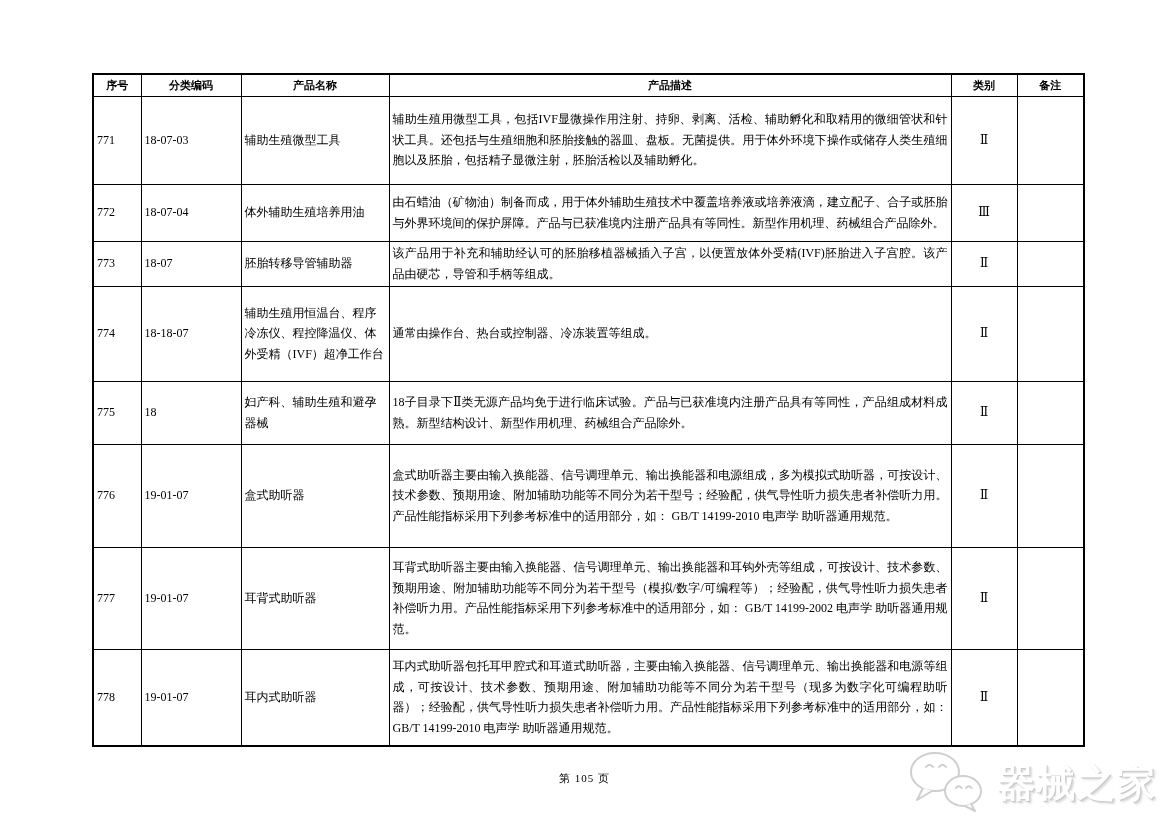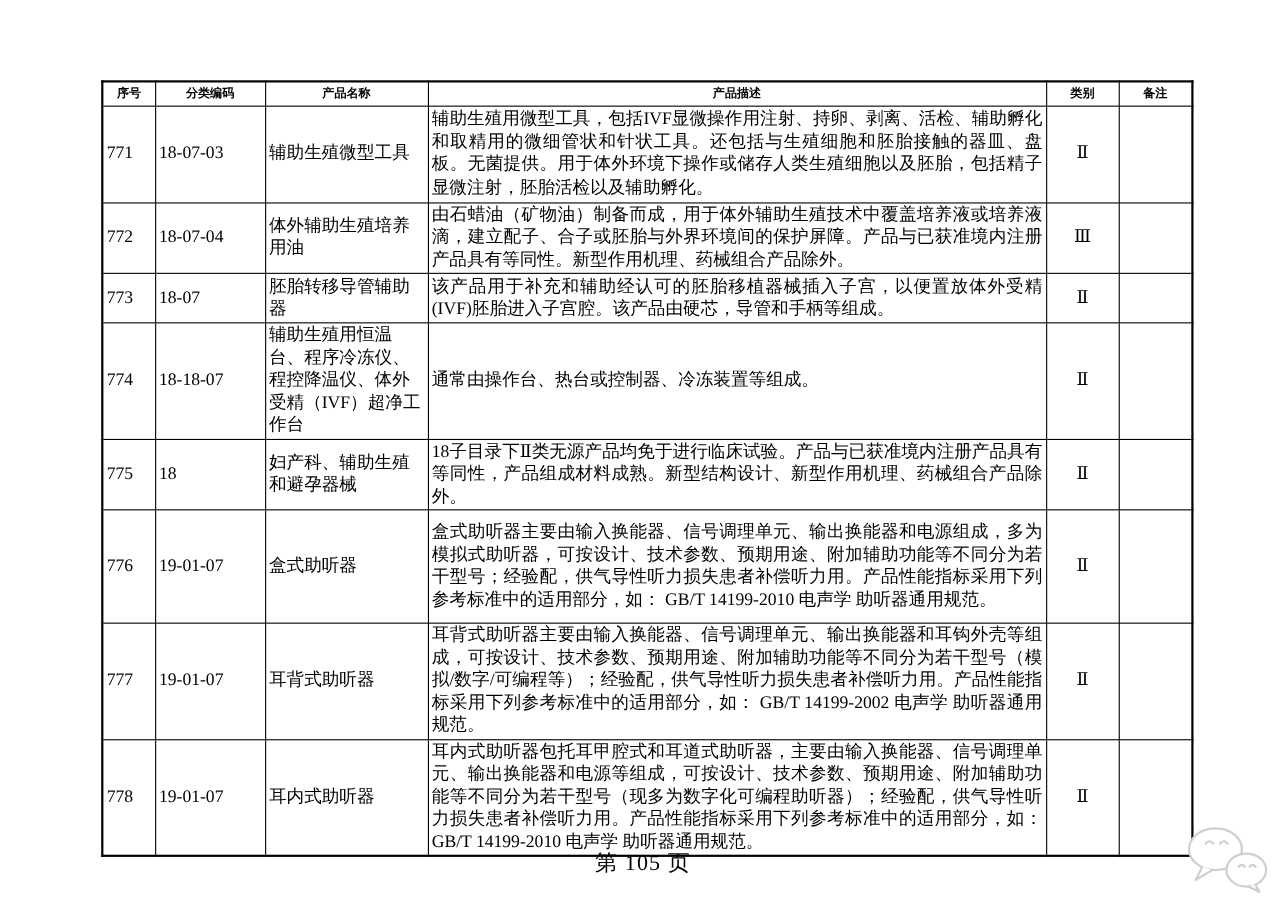--- a/index.html
+++ b/index.html
@@ -7,35 +7,35 @@
     width:1169px;height:826px;position:relative;background:#ffffff;color:#000;
     font-family:"Liberation Serif","DejaVu Serif",serif;overflow:hidden;
   }
   .doc-table{
     position:absolute;left:92px;top:73px;width:991px;
     border-collapse:collapse;table-layout:fixed;
     border:2px solid #000;
   }
   .doc-table th,.doc-table td{
     border:1px solid #000;
-    font-size:16px;line-height:20.5px;
+    font-size:12px;line-height:20.5px;
     vertical-align:middle;overflow:hidden;
     padding:1px 3px;
   }
   .doc-table th{
     font-weight:bold;text-align:center;height:20px;padding:0 2px;font-size:11px;
   }
   .c-center{}
   .c-desc{text-align:justify;text-justify:inter-ideograph;padding:1px 4px;}
   .c-cat{text-align:center;font-family:"Liberation Serif","DejaVu Serif",serif;}
   tr.r1{height:88px;} tr.r2{height:57px;} tr.r3{height:45px;} tr.r4{height:95px;}
   tr.r5{height:63px;} tr.r6{height:103px;} tr.r7{height:102px;} tr.r8{height:97px;}
   .page-footer{
     position:absolute;left:0;top:771px;width:1169px;text-align:center;
-    font-size:20px;letter-spacing:1px;
+    font-size:11px;letter-spacing:1px;
   }
   .watermark{
     position:absolute;top:750px;right:12px;height:66px;
     display:flex;align-items:center;gap:10px;
   }
   .watermark-text{
     font-family:"Liberation Sans","DejaVu Sans",sans-serif;
     font-size:38px;font-weight:bold;letter-spacing:2px;
     color:#ffffff;
     text-shadow:1px 1px 0 #c9c9c9, 2px 2px 1px #dcdcdc, 3px 3px 2px #ececec;
@@ -141,13 +141,14 @@
       <ellipse cx="28" cy="22" rx="24" ry="19" fill="#ffffff" stroke="#cfcfcf" stroke-width="2"></ellipse>
       <path d="M16 38 L10 50 L25 41" fill="#ffffff" stroke="#cfcfcf" stroke-width="2" stroke-linejoin="round"></path>
       <path d="M19 17 q3.5 -4.5 7 0" stroke="#cfcfcf" stroke-width="2" stroke-linecap="round"></path>
       <path d="M32 17 q3.5 -4.5 7 0" stroke="#cfcfcf" stroke-width="2" stroke-linecap="round"></path>
       <ellipse cx="56" cy="41" rx="18" ry="15" fill="#ffffff" stroke="#cfcfcf" stroke-width="2"></ellipse>
       <path d="M64 54 L68 61 L58 56" fill="#ffffff" stroke="#cfcfcf" stroke-width="2" stroke-linejoin="round"></path>
       <path d="M49 38 q2.8 -3.6 5.6 0" stroke="#cfcfcf" stroke-width="2" stroke-linecap="round"></path>
       <path d="M59 38 q2.8 -3.6 5.6 0" stroke="#cfcfcf" stroke-width="2" stroke-linecap="round"></path>
     </svg>
   </span>
+  <span class="watermark-text">器械之家</span>
 </div>
 
 </body></html>

